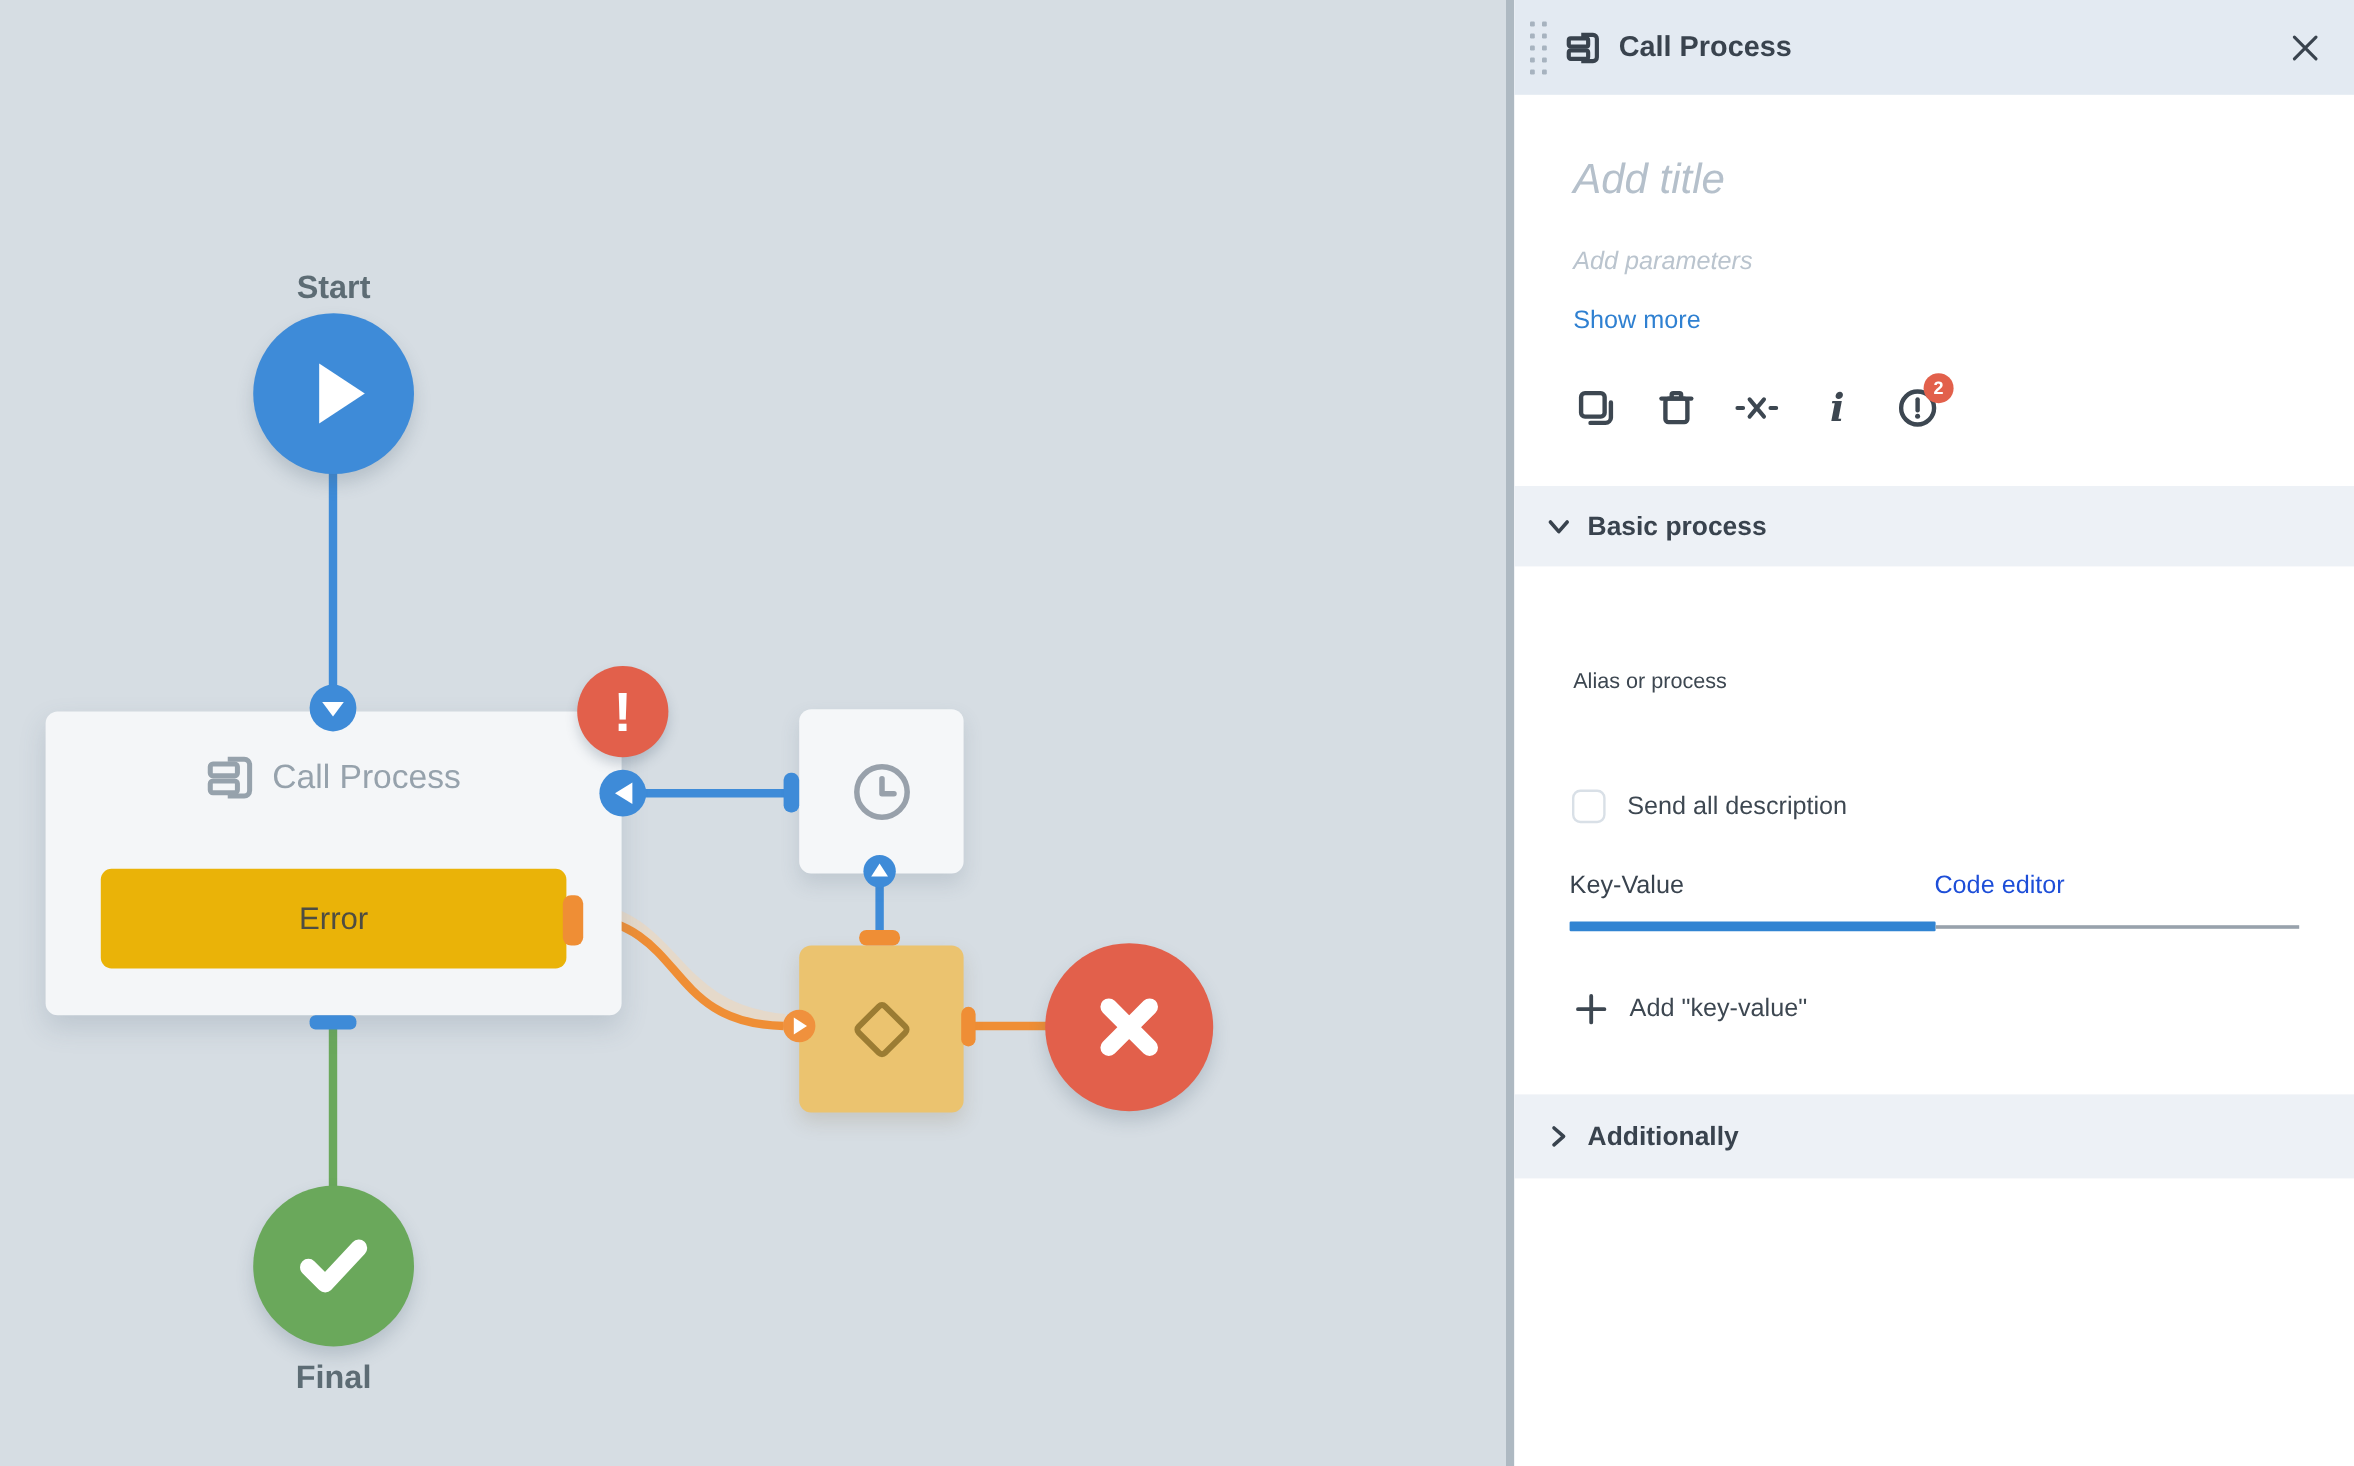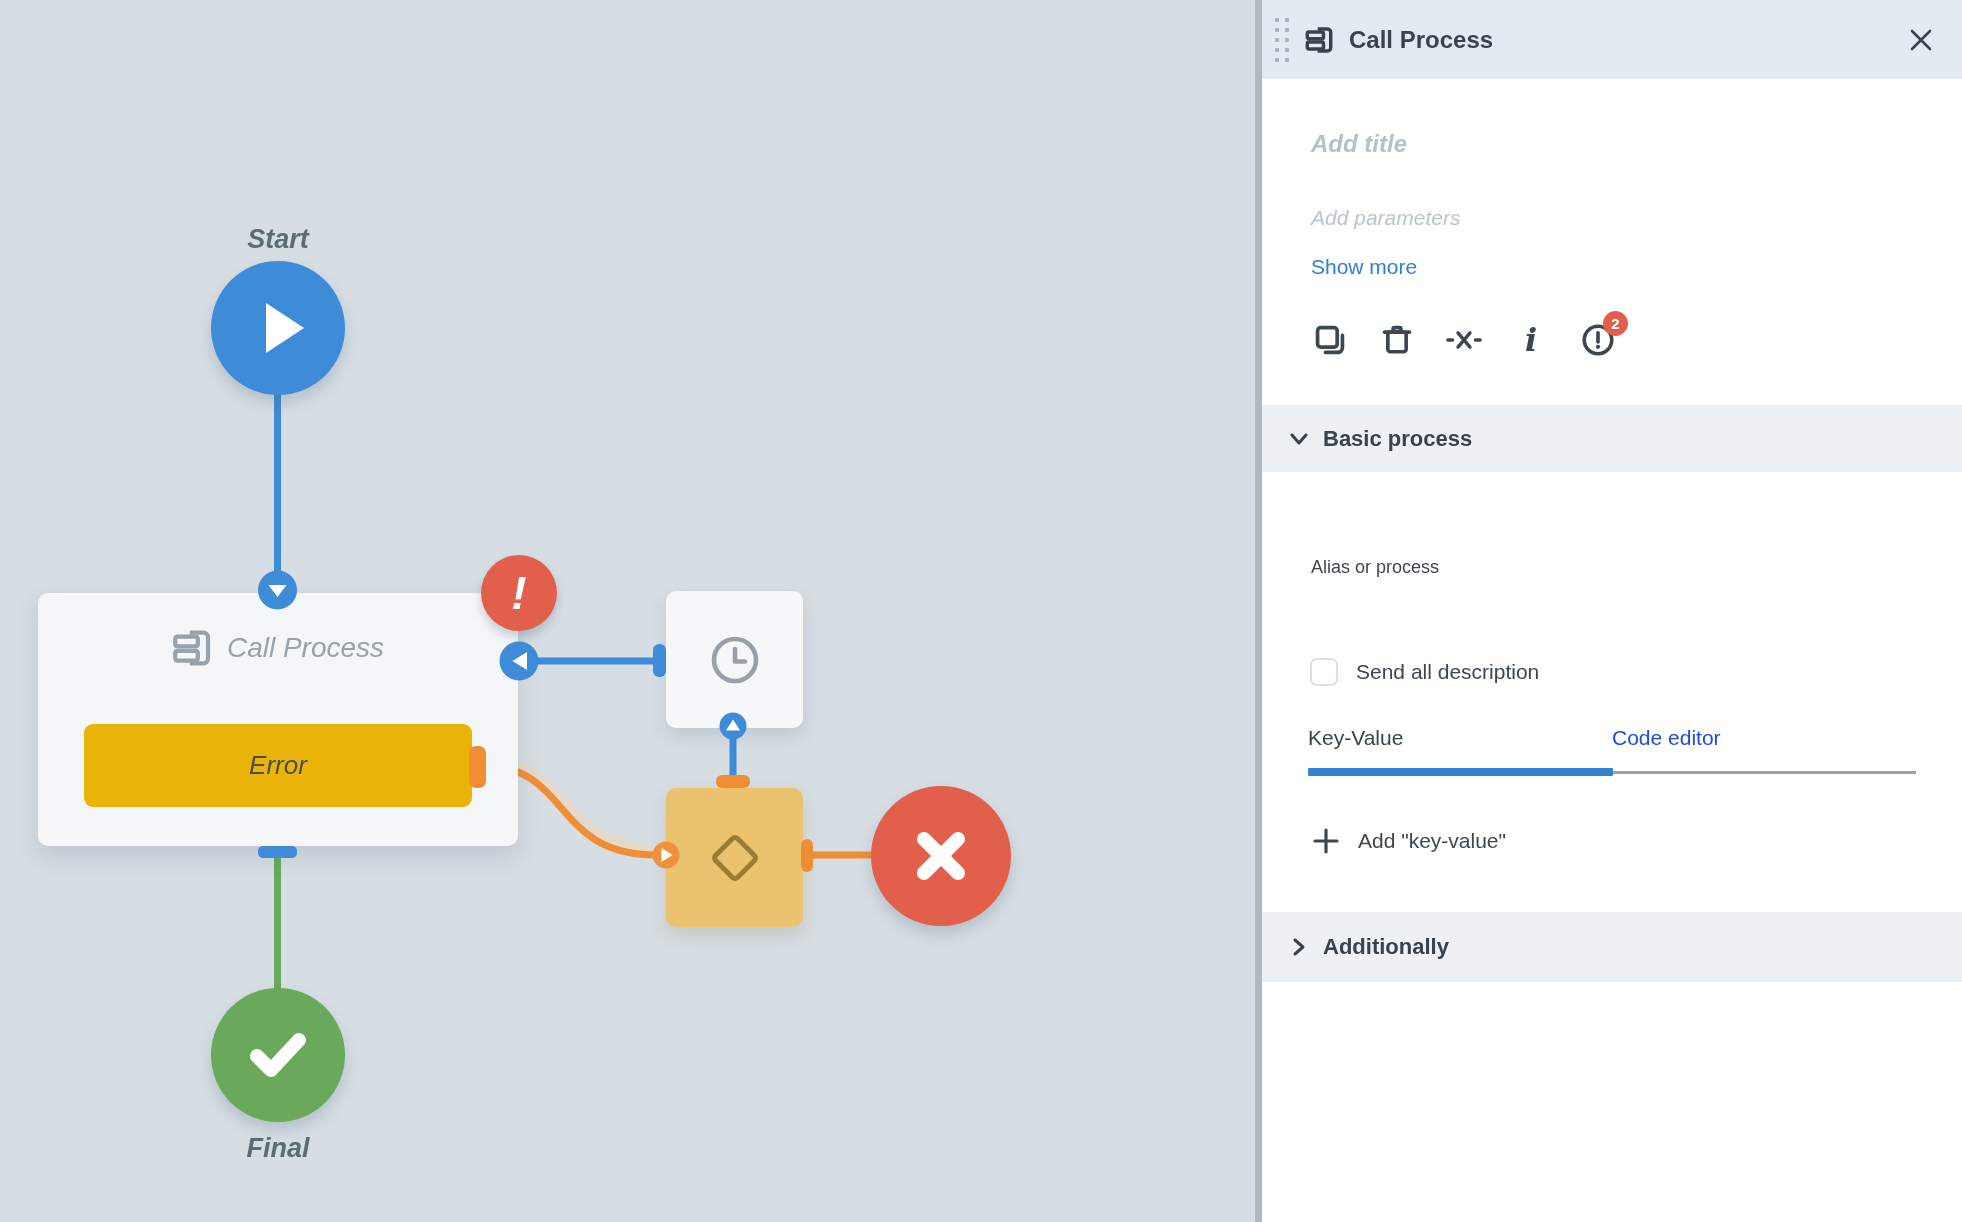--- a/index.html
+++ b/index.html
@@ -1,20 +1,20 @@
 <!DOCTYPE html>
 <html><head>
 <meta charset="utf-8">
 <style>
   * { margin:0; padding:0; box-sizing:border-box; }
   html,body { width:1962px; height:1222px; overflow:hidden; font-family:"Liberation Sans", sans-serif; }
   .stage { position:relative; width:1962px; height:1222px; background:#ffffff; }
 
   
-  .canvas { position:absolute; left:0; top:0; width:1255px; height:1222px; background:#d6dde3; overflow:hidden;font-style:italic; }
+  .canvas { position:absolute; left:0; top:0; width:1255px; height:1222px; background:#d6dde3; overflow:hidden; }
   .divider { position:absolute; left:1255px; top:0; width:7px; height:1222px; background:#aeb9c2; }
   .links, .ports { position:absolute; left:0; top:0; width:1255px; height:1222px; }
   .links { z-index:1; } .node-layer { position:absolute; inset:0; z-index:2; } .ports { z-index:3; }
 
   .node-label { position:absolute; width:220px; text-align:center; font-weight:bold; font-size:27px; color:#5d6c74; }
   .circle-node { position:absolute; border-radius:50%; display:flex; align-items:center; justify-content:center;
                  box-shadow:0 8px 14px rgba(70,90,110,.22); }
   .start-node  { left:211px; top:261px; width:134px; height:134px; background:#3e8bd8; }
   .final-node  { left:211px; top:988px; width:134px; height:134px; background:#6aa85b; }
   .redx-node   { left:871px; top:786px; width:140px; height:140px; background:#e2604b; }
@@ -40,21 +40,21 @@
 
   
   .panel { position:absolute; left:1262px; top:0; width:700px; height:1222px; background:#fff; }
   .panel-header { position:absolute; left:0; top:0; width:700px; height:79px; background:#e3eaf2;
                   display:flex; align-items:center; }
   .drag-dots { display:grid; grid-template-columns:4px 4px; grid-auto-rows:4px; gap:6px; margin-left:13px; }
   .drag-dots span { background:#a7b3bf; border-radius:1px; }
   .panel-title { font-size:24px; font-weight:bold; color:#39434e; margin-left:14px; }
   .close-btn { position:absolute; right:28px; top:27px; cursor:pointer; }
 
-  .ph-title { position:absolute; left:49px; top:130px; font-size:24px; font-weight:bold; font-style:italic; color:#b5c0cb; }
+  .ph-title { position:absolute; left:49px; top:130px; font-size:35px; font-weight:normal; font-style:italic; color:#b5c0cb; }
   .ph-desc  { position:absolute; left:49px; top:206px; font-size:21px; font-style:italic; color:#bac4ce; }
   .show-more{ position:absolute; left:49px; top:255px; font-size:21px; color:#2f80d1; cursor:pointer; }
 
   .toolbar { position:absolute; left:50px; top:321px; display:flex; gap:31px; align-items:center; }
   .tb-btn { position:relative; width:36px; height:38px; display:flex; align-items:center; justify-content:center; cursor:pointer; }
   .badge { position:absolute; top:-10px; right:-12px; width:25px; height:25px; background:#e2604b; color:#fff;
            border-radius:50%; font-size:15px; font-weight:bold; display:flex; align-items:center; justify-content:center; }
 
   .band { position:absolute; left:0; width:700px; background:#edf1f6; display:flex; align-items:center; cursor:pointer; }
   .band-basic { top:405px; height:67px; }

